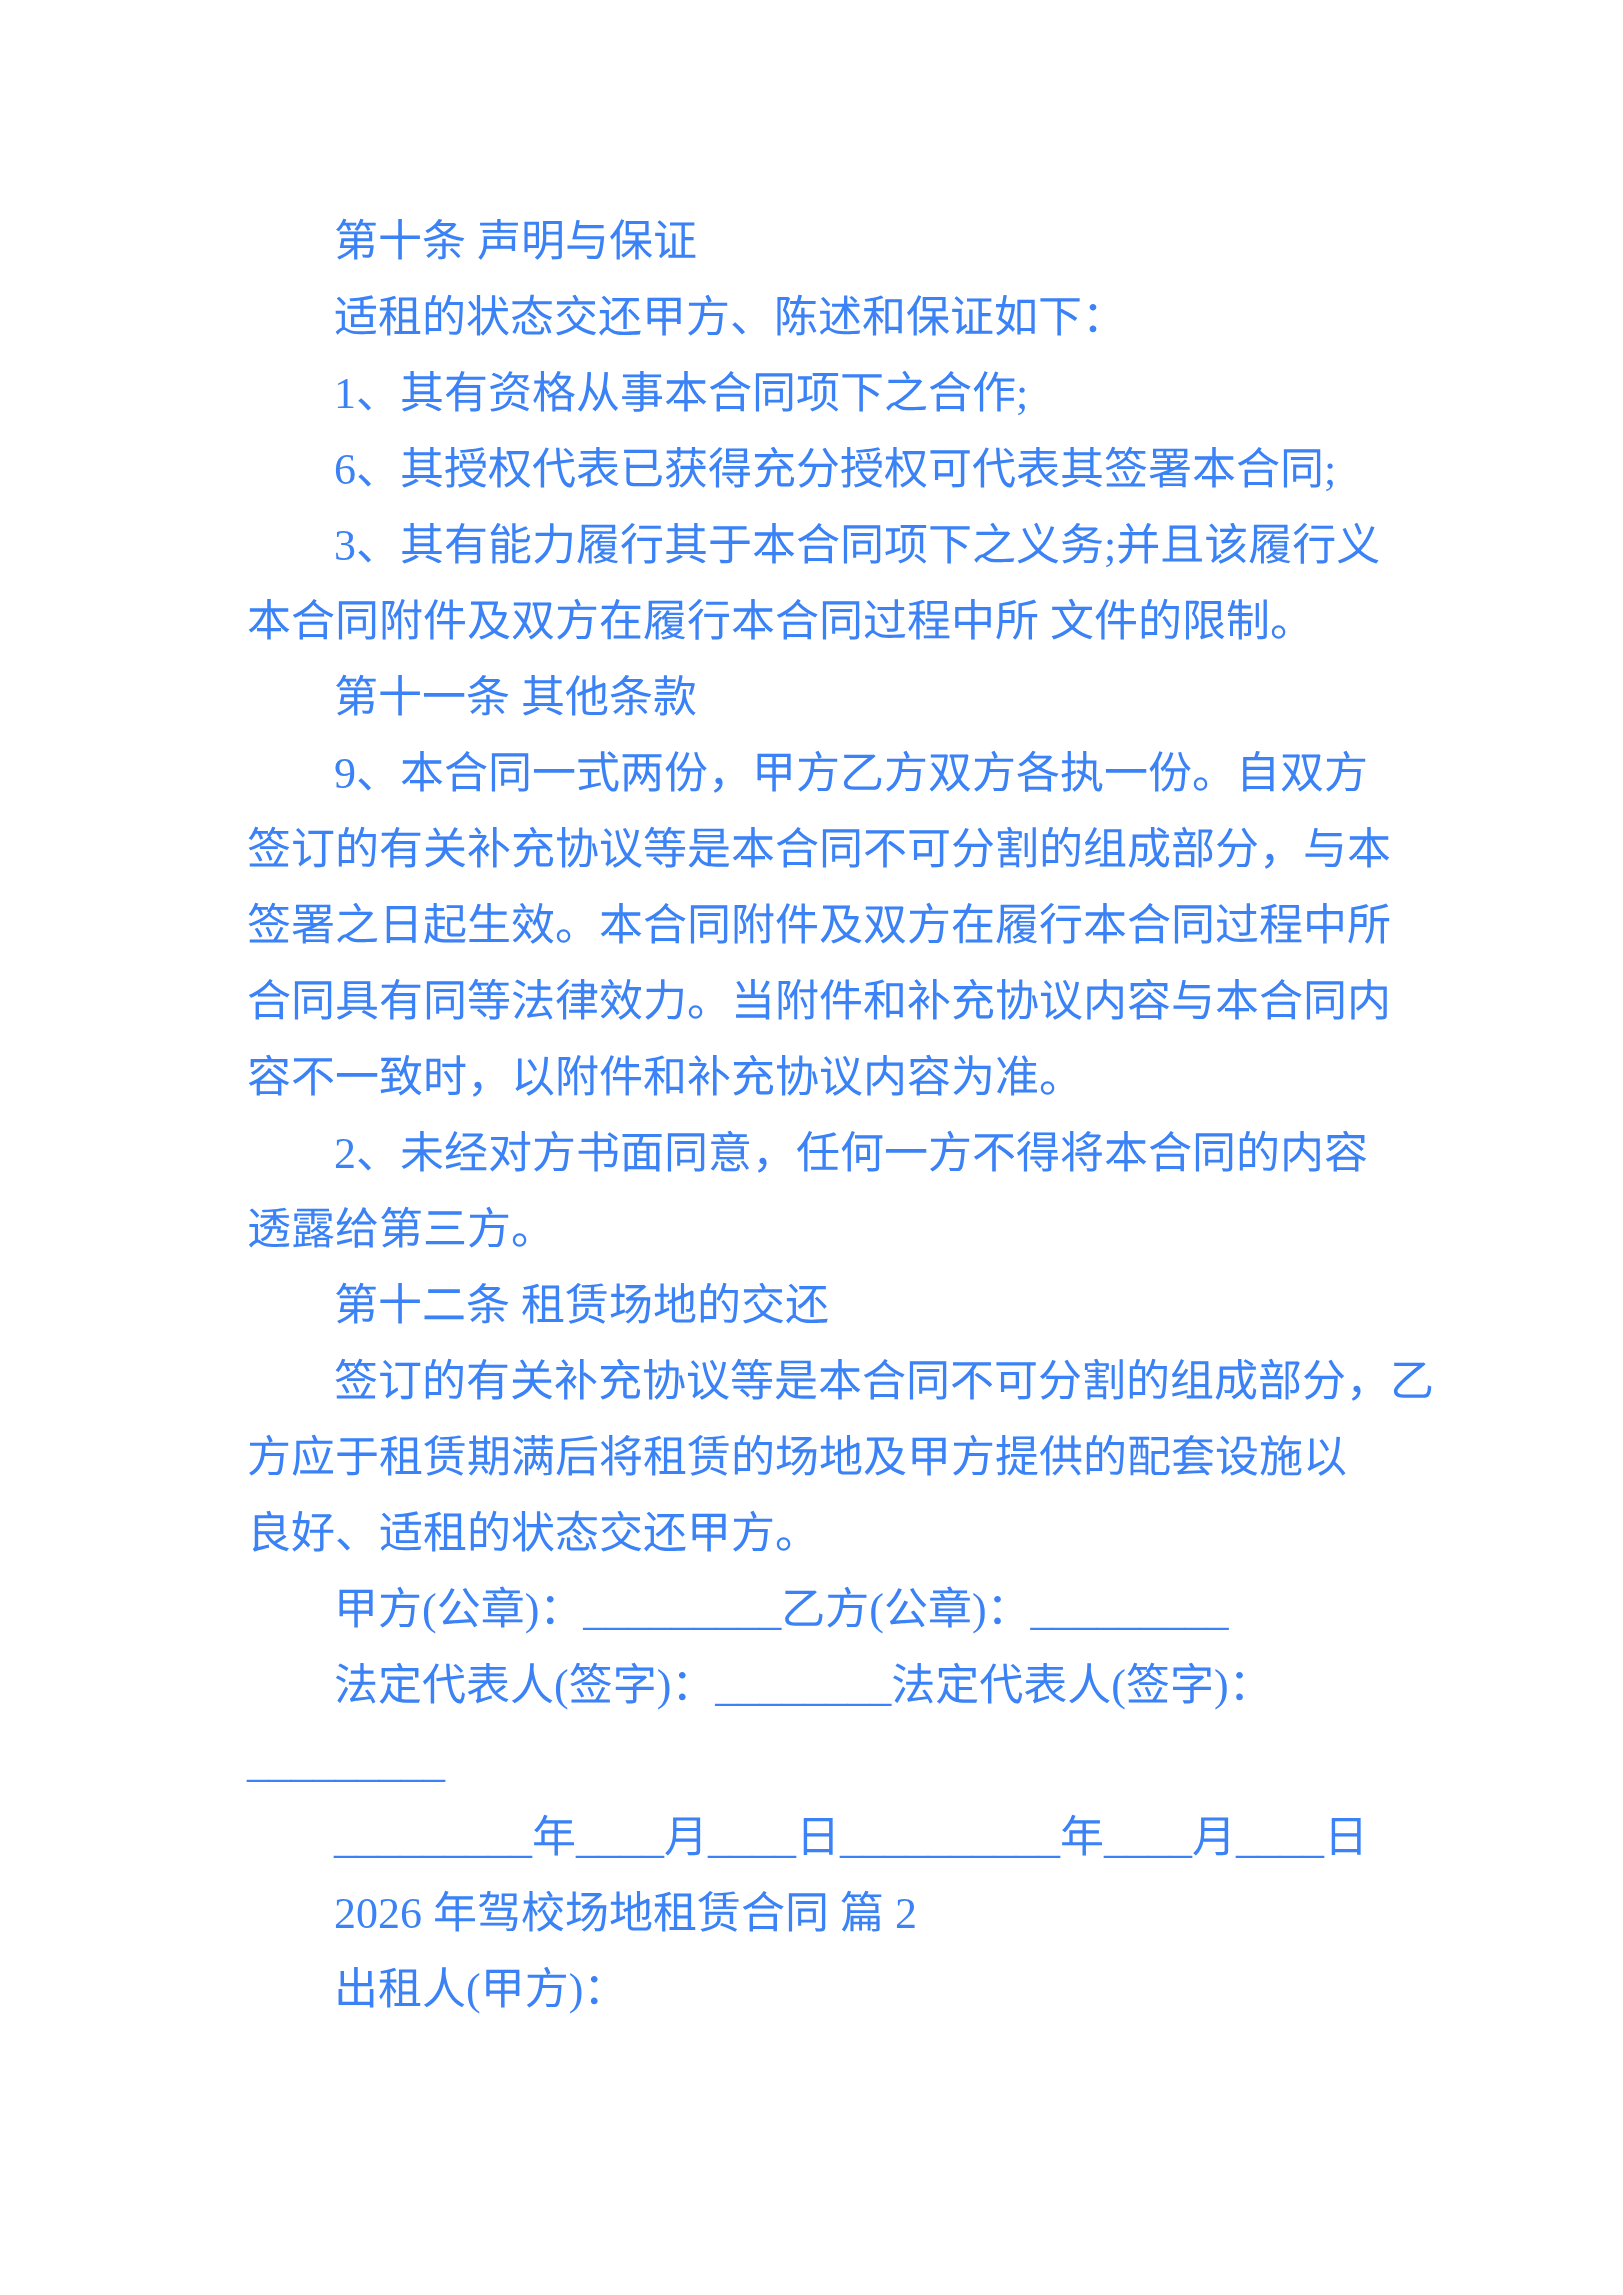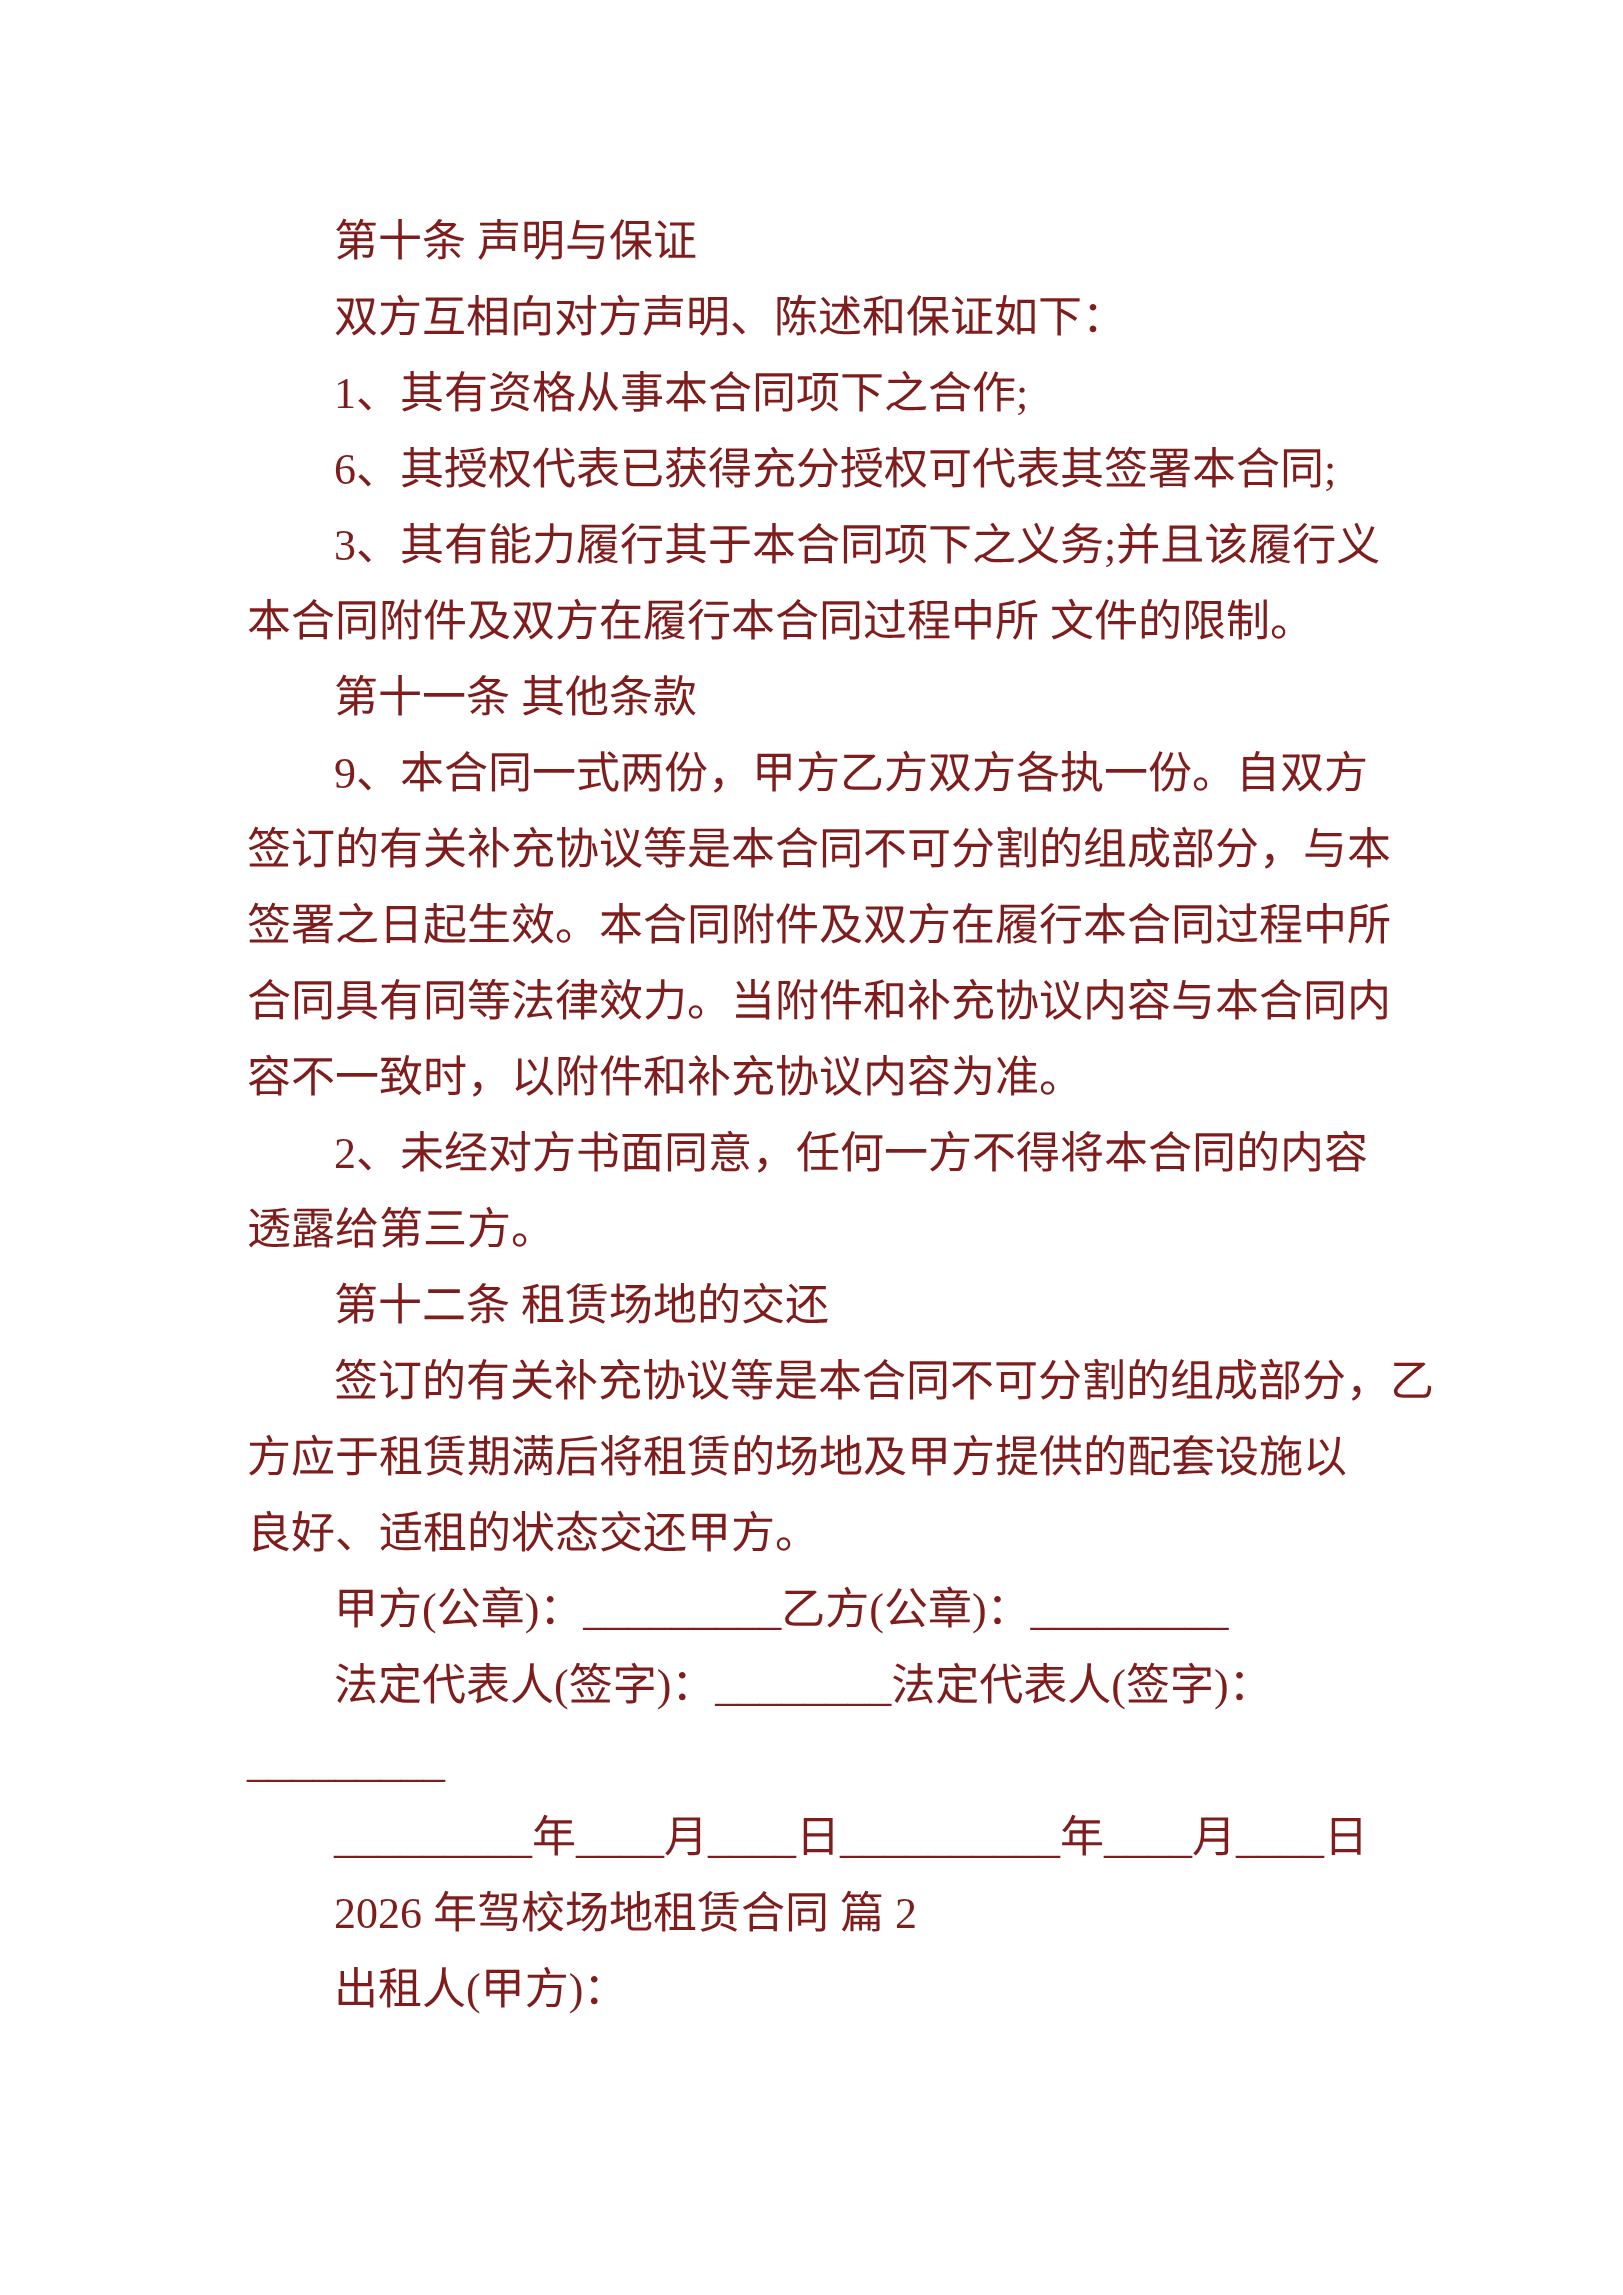--- a/index.html
+++ b/index.html
@@ -19,35 +19,35 @@
     left: 247px;
     top: 204px;
     width: 1155px;
   }
   .line {
     height: 76px;
     line-height: 76px;
     font-size: 44px;
     font-family: "Liberation Serif", "DejaVu Serif", serif;
     font-weight: normal;
-    color: #7f1d1d;
+    color: #3b82f6;
     white-space: pre;
     letter-spacing: 0;
   }
   .indent {
     padding-left: 87px;
   }
 </style>
 </head>
 <body>
 
 <div class="page">
   <div class="text-block">
     <div class="line indent">第十条 声明与保证</div>
-    <div class="line indent">双方互相向对方声明、陈述和保证如下：</div>
+    <div class="line indent">适租的状态交还甲方、陈述和保证如下：</div>
     <div class="line indent">1、其有资格从事本合同项下之合作;</div>
     <div class="line indent">6、其授权代表已获得充分授权可代表其签署本合同;</div>
     <div class="line indent">3、其有能力履行其于本合同项下之义务;并且该履行义</div>
     <div class="line">本合同附件及双方在履行本合同过程中所 文件的限制。</div>
     <div class="line indent">第十一条 其他条款</div>
     <div class="line indent">9、本合同一式两份，甲方乙方双方各执一份。自双方</div>
     <div class="line">签订的有关补充协议等是本合同不可分割的组成部分，与本</div>
     <div class="line">签署之日起生效。本合同附件及双方在履行本合同过程中所</div>
     <div class="line">合同具有同等法律效力。当附件和补充协议内容与本合同内</div>
     <div class="line">容不一致时，以附件和补充协议内容为准。</div>

